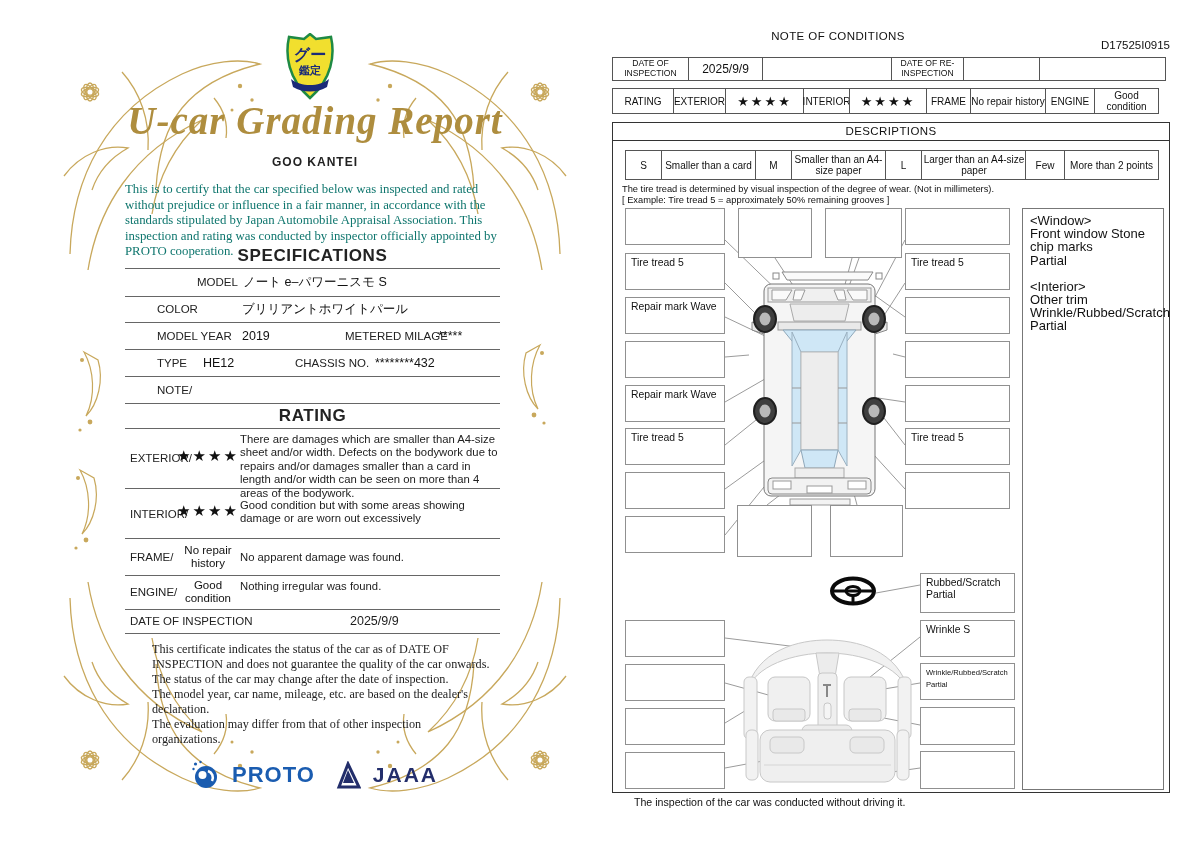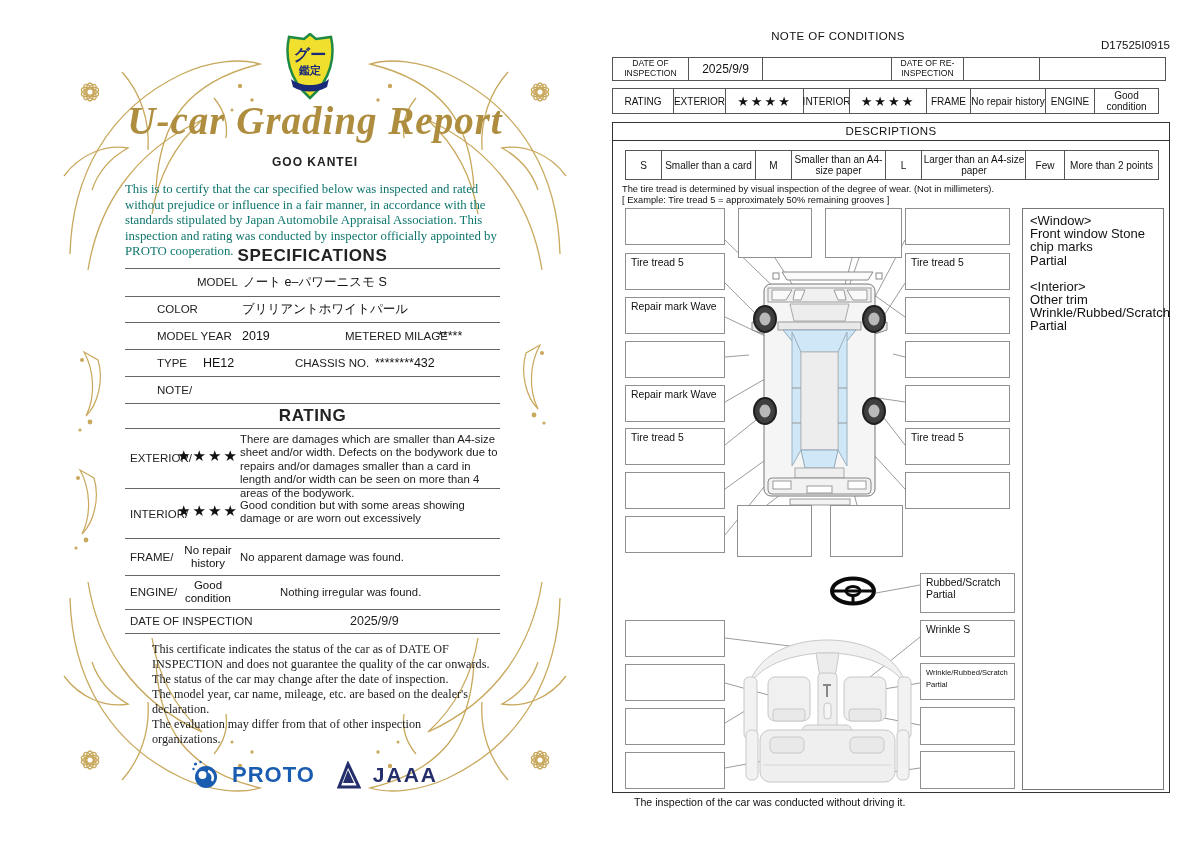--- a/index.html
+++ b/index.html
@@ -165,21 +165,21 @@
         <span class="r-text" style="top:10px;">Good condition but with some areas showing damage or are worn out excessively</span>
       </div>
       <div class="rate-row" style="height:36px;">
         <span class="r-label" style="top:12px;">FRAME/</span>
         <span class="r-grade" style="top:5px;">No repair history</span>
         <span class="r-text" style="top:12px;">No apparent damage was found.</span>
       </div>
       <div class="rate-row" style="height:33px;">
         <span class="r-label" style="top:10px;">ENGINE/</span>
         <span class="r-grade" style="top:3px;">Good condition</span>
-        <span class="r-text" style="top:10px;margin-left:40px;">Nothing irregular was found.</span>
+        <span class="r-text" style="top:4px;">Nothing irregular was found.</span>
       </div>
       <div class="rate-row" style="height:23px;">
         <span class="r-label" style="top:5px;font-weight:500;">DATE OF INSPECTION</span>
         <span class="abs" style="left:225px;top:4px;font-size:12.5px;">2025/9/9</span>
       </div>
     </div>
 
     <div class="disclaimer">
       <div>This certificate indicates the status of the car as of DATE OF INSPECTION and does not guarantee the quality of the car onwards.</div>
       <div>The status of the car may change after the date of inspection.</div>

